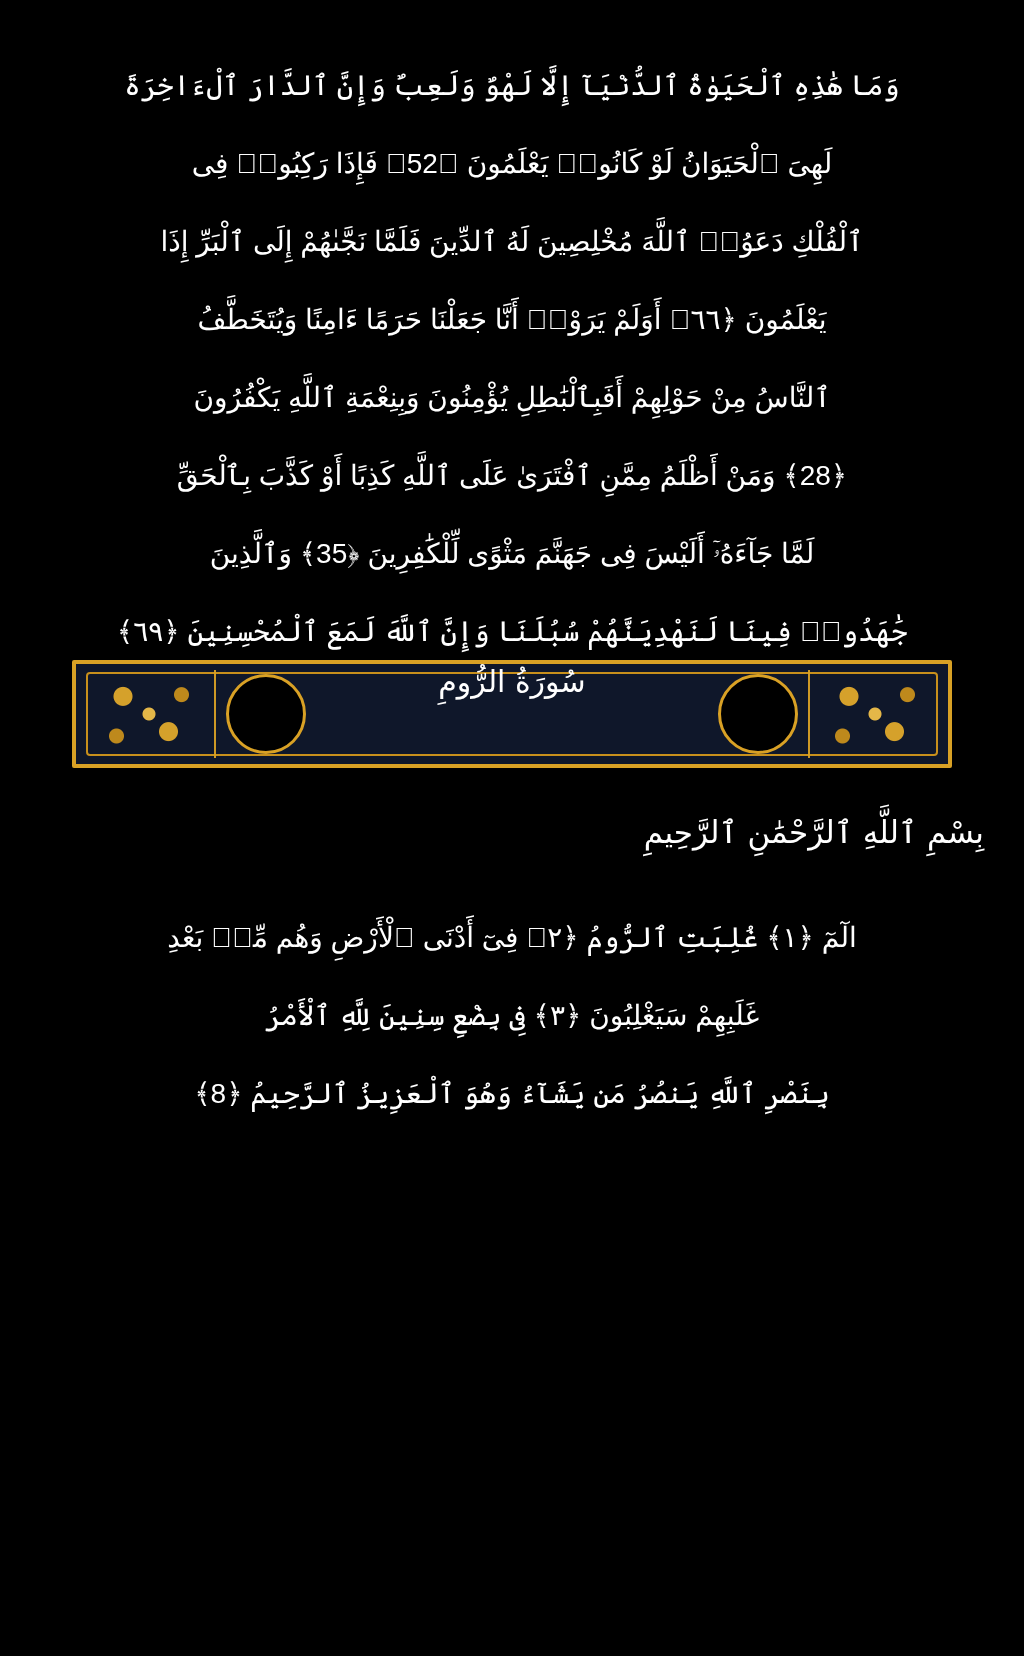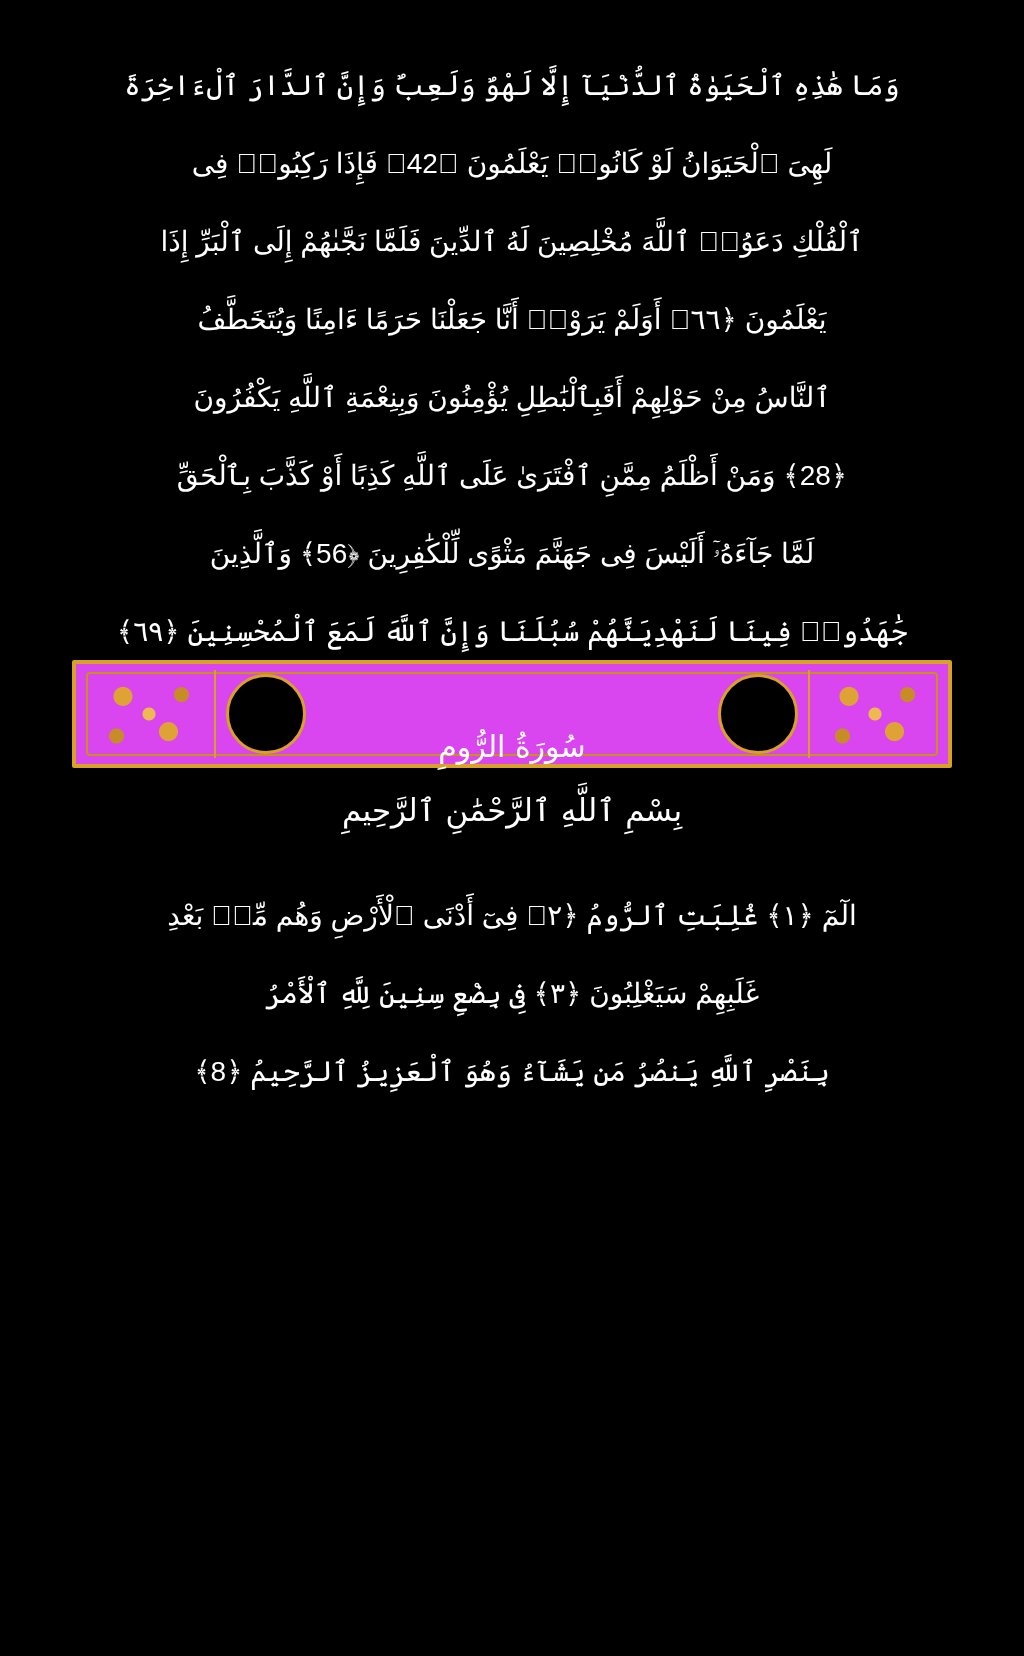--- a/index.html
+++ b/index.html
@@ -45,29 +45,29 @@
     overflow: visible;
   }
 
   .ayah-line span.txt {
     display: inline-block;
     transform: scaleX(1.0);
   }
 
   
   .surah-band {
-    margin: 14px auto 0 auto;
+    margin: 14px auto 22px auto;
     width: 880px;
     height: 108px;
     box-sizing: border-box;
     border: 4px solid #d9a125;
-    background: #d946ef;
+    background: #0f172a;
     position: relative;
     display: flex;
-    align-items: flex-end;
+    align-items: flex-start;
     justify-content: center;
     border-radius: 2px;
   }
   .surah-band .inner-frame {
     position: absolute;
     left: 10px;
     right: 10px;
     top: 8px;
     bottom: 8px;
     border: 2px solid #c8901c;
@@ -114,49 +114,48 @@
   }
 
   .basmala {
     direction: rtl;
     text-align: center;
     font-size: 31px;
     color: #ffffff;
     height: 84px;
     display: flex;
     align-items: center;
-    justify-content: center;
     white-space: nowrap;
   }
 </style>
 </head>
 <body>
 
 <div class="page">
 
   <div class="ayah-line">
     <span class="txt">وَمَا هَٰذِهِ ٱلْحَيَوٰةُ ٱلدُّنْيَآ إِلَّا لَهْوٌ وَلَعِبٌ وَإِنَّ ٱلدَّارَ ٱلْءَاخِرَةَ</span>
   </div>
   <div class="ayah-line">
-    <span class="txt">لَهِىَ ٱلْحَيَوَانُ لَوْ كَانُوا۟ يَعْلَمُونَ ﴿42﴾ فَإِذَا رَكِبُوا۟ فِى</span>
+    <span class="txt">لَهِىَ ٱلْحَيَوَانُ لَوْ كَانُوا۟ يَعْلَمُونَ ﴿52﴾ فَإِذَا رَكِبُوا۟ فِى</span>
   </div>
   <div class="ayah-line">
     <span class="txt">ٱلْفُلْكِ دَعَوُا۟ ٱللَّهَ مُخْلِصِينَ لَهُ ٱلدِّينَ فَلَمَّا نَجَّىٰهُمْ إِلَى ٱلْبَرِّ إِذَا</span>
   </div>
   <div class="ayah-line">
     <span class="txt">يَعْلَمُونَ ﴿٦٦﴾ أَوَلَمْ يَرَوْا۟ أَنَّا جَعَلْنَا حَرَمًا ءَامِنًا وَيُتَخَطَّفُ</span>
   </div>
   <div class="ayah-line">
     <span class="txt">ٱلنَّاسُ مِنْ حَوْلِهِمْ أَفَبِٱلْبَٰطِلِ يُؤْمِنُونَ وَبِنِعْمَةِ ٱللَّهِ يَكْفُرُونَ</span>
   </div>
   <div class="ayah-line">
     <span class="txt">﴿28﴾ وَمَنْ أَظْلَمُ مِمَّنِ ٱفْتَرَىٰ عَلَى ٱللَّهِ كَذِبًا أَوْ كَذَّبَ بِٱلْحَقِّ</span>
   </div>
   <div class="ayah-line">
-    <span class="txt">لَمَّا جَآءَهُۥٓ أَلَيْسَ فِى جَهَنَّمَ مَثْوًى لِّلْكَٰفِرِينَ ﴿56﴾ وَٱلَّذِينَ</span>
+    <span class="txt">لَمَّا جَآءَهُۥٓ أَلَيْسَ فِى جَهَنَّمَ مَثْوًى لِّلْكَٰفِرِينَ ﴿35﴾ وَٱلَّذِينَ</span>
   </div>
   <div class="ayah-line">
     <span class="txt">جَٰهَدُوا۟ فِينَا لَنَهْدِيَنَّهُمْ سُبُلَنَا وَإِنَّ ٱللَّهَ لَمَعَ ٱلْمُحْسِنِينَ ﴿٦٩﴾</span>
   </div>
 
   <div class="surah-band">
     <div class="inner-frame"></div>
     <div class="corner-orn l"></div>
     <div class="corner-orn r"></div>
     <div class="rosette left"></div>

